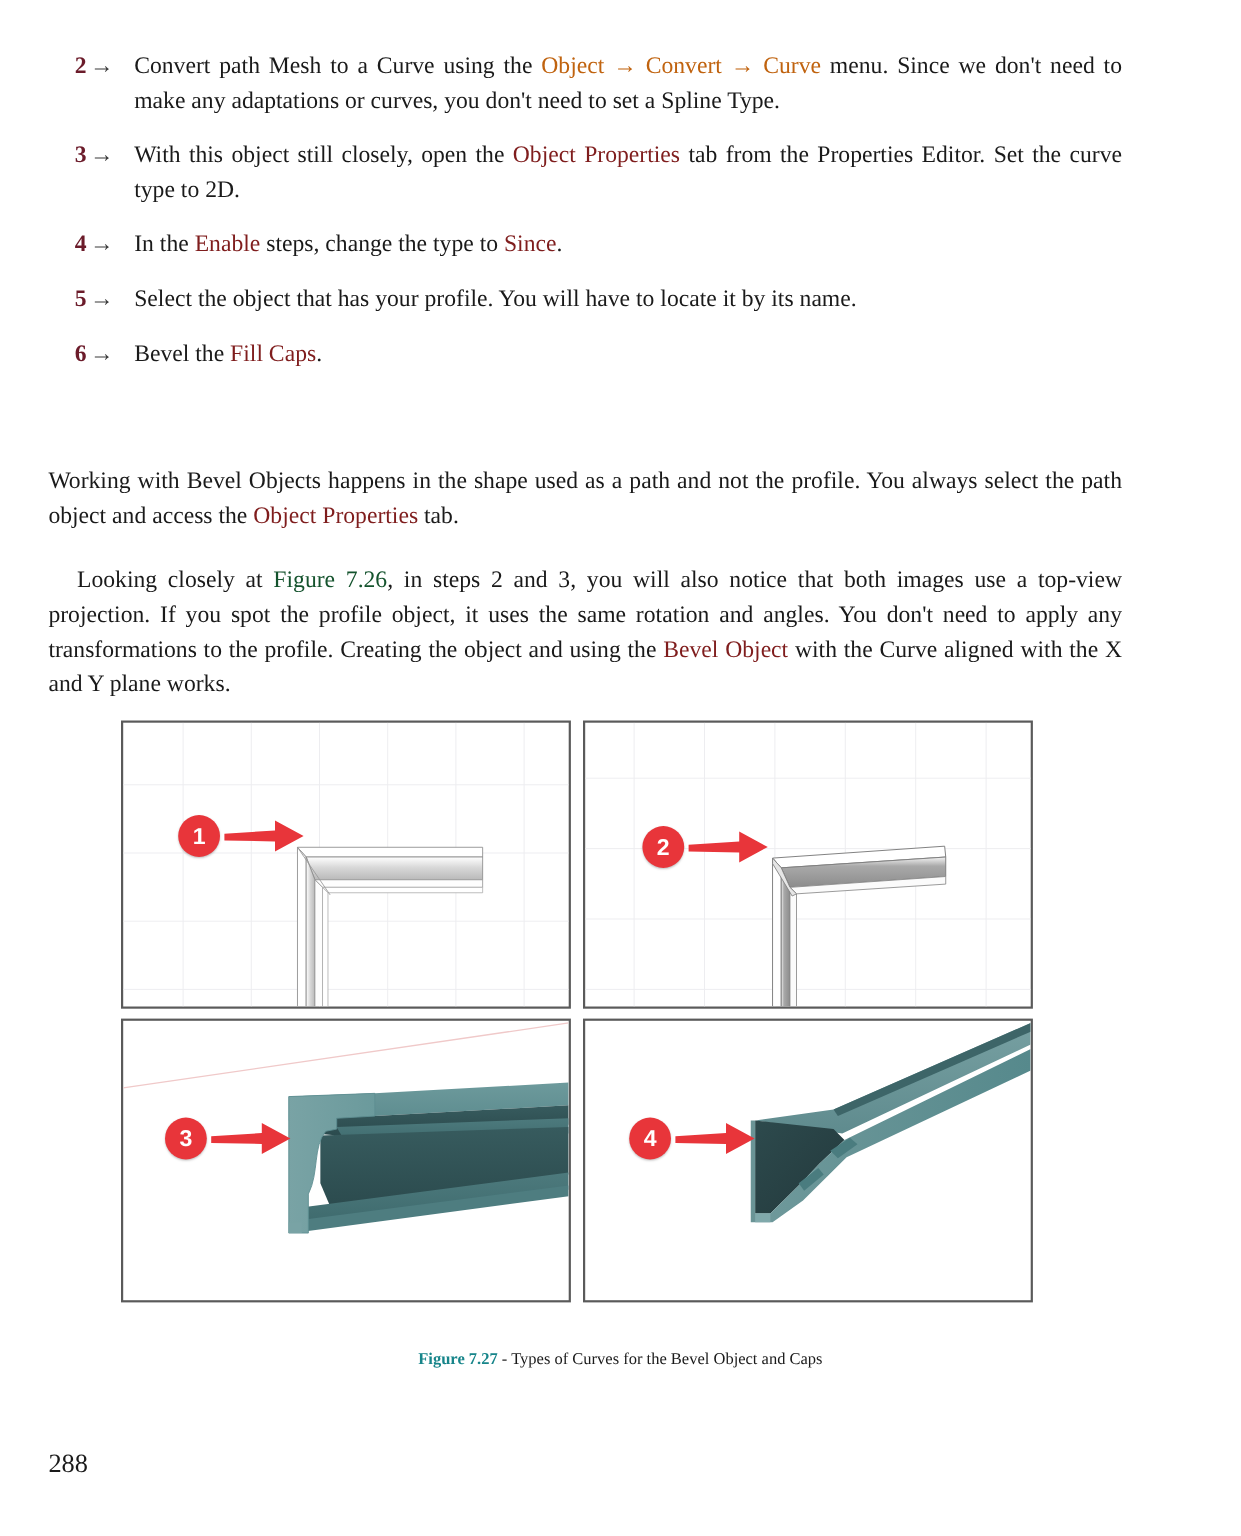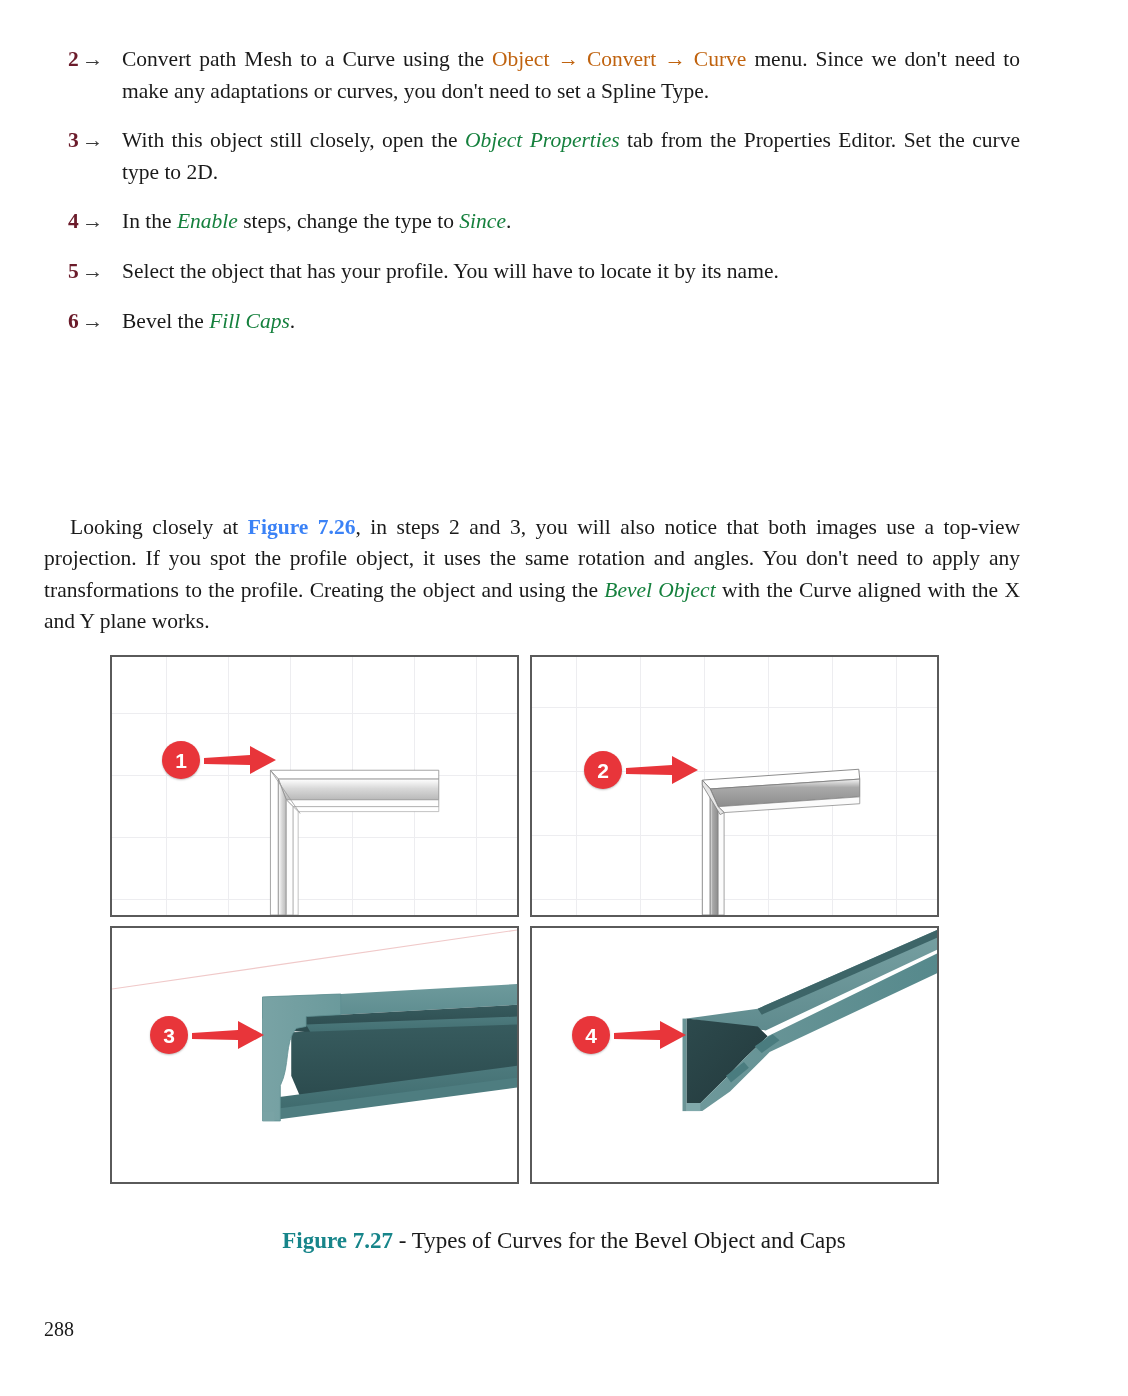--- a/index.html
+++ b/index.html
@@ -71,26 +71,25 @@
   .para.p1 { top: 400px; }
   .para.p2 { top: 490px; }
   .para.p2 .indent { display: inline-block; width: 26px; }
 
   
   .ui-bold {
     color: #c0630f;
     font-weight: normal;
   }
   .ui-ital {
-    color: #15803d;
-    font-style: italic;
+    color: #7f1d1d;
   }
   .figref {
-    color: #3b82f6;
-    font-weight: bold;
+    color: #14532d;
+    font-weight: normal;
   }
 
   
   .figure {
     position: absolute;
     left: 110px;
     top: 655px;
     width: 830px;
   }
   .grid-row {
@@ -159,33 +158,33 @@
   .c3 { left: 38px; top: 88px; }
   .c4 { left: 40px; top: 88px; }
 
   
   .caption {
     position: absolute;
     left: 0;
     top: 1228px;
     width: 1128px;
     text-align: center;
-    font-size: 23px;
+    font-size: 15px;
   }
   .caption .cap-ref {
     color: #17858a;
     font-weight: bold;
   }
 
   
   .folio {
     position: absolute;
     left: 44px;
     top: 1318px;
-    font-size: 20px;
+    font-size: 24px;
     color: #1a1a1a;
   }
 </style>
 </head>
 <body>
 
 <div class="page">
 
   <div class="steps">
 
@@ -219,20 +218,21 @@
 
     <div class="step one-line">
       <span class="step-marker">
         <span>6</span><span class="arrow">→</span>
       </span>
       <span class="step-body"><span>Bevel the </span><span class="ui-ital">Fill Caps</span><span>.</span></span>
     </div>
 
   </div>
 
+  <p class="para p1"><span>Working with Bevel Objects happens in the shape used as a path and not the profile. You always select the path object and access the </span><span class="ui-ital">Object Properties</span><span> tab.</span></p>
 
   <p class="para p2"><span class="indent"></span><span>Looking closely at </span><span class="figref">Figure 7.26</span><span>, in steps 2 and 3, you will also notice that both images use a top-view projection. If you spot the profile object, it uses the same rotation and angles. You don't need to apply any transformations to the profile. Creating the object and using the </span><span class="ui-ital">Bevel Object</span><span> with the Curve aligned with the X and Y plane works.</span></p>
 
   <div class="figure">
 
     <div class="grid-row">
 
       <div class="panel">
         <div class="vp-grid"></div>
         <div class="panel-art">

